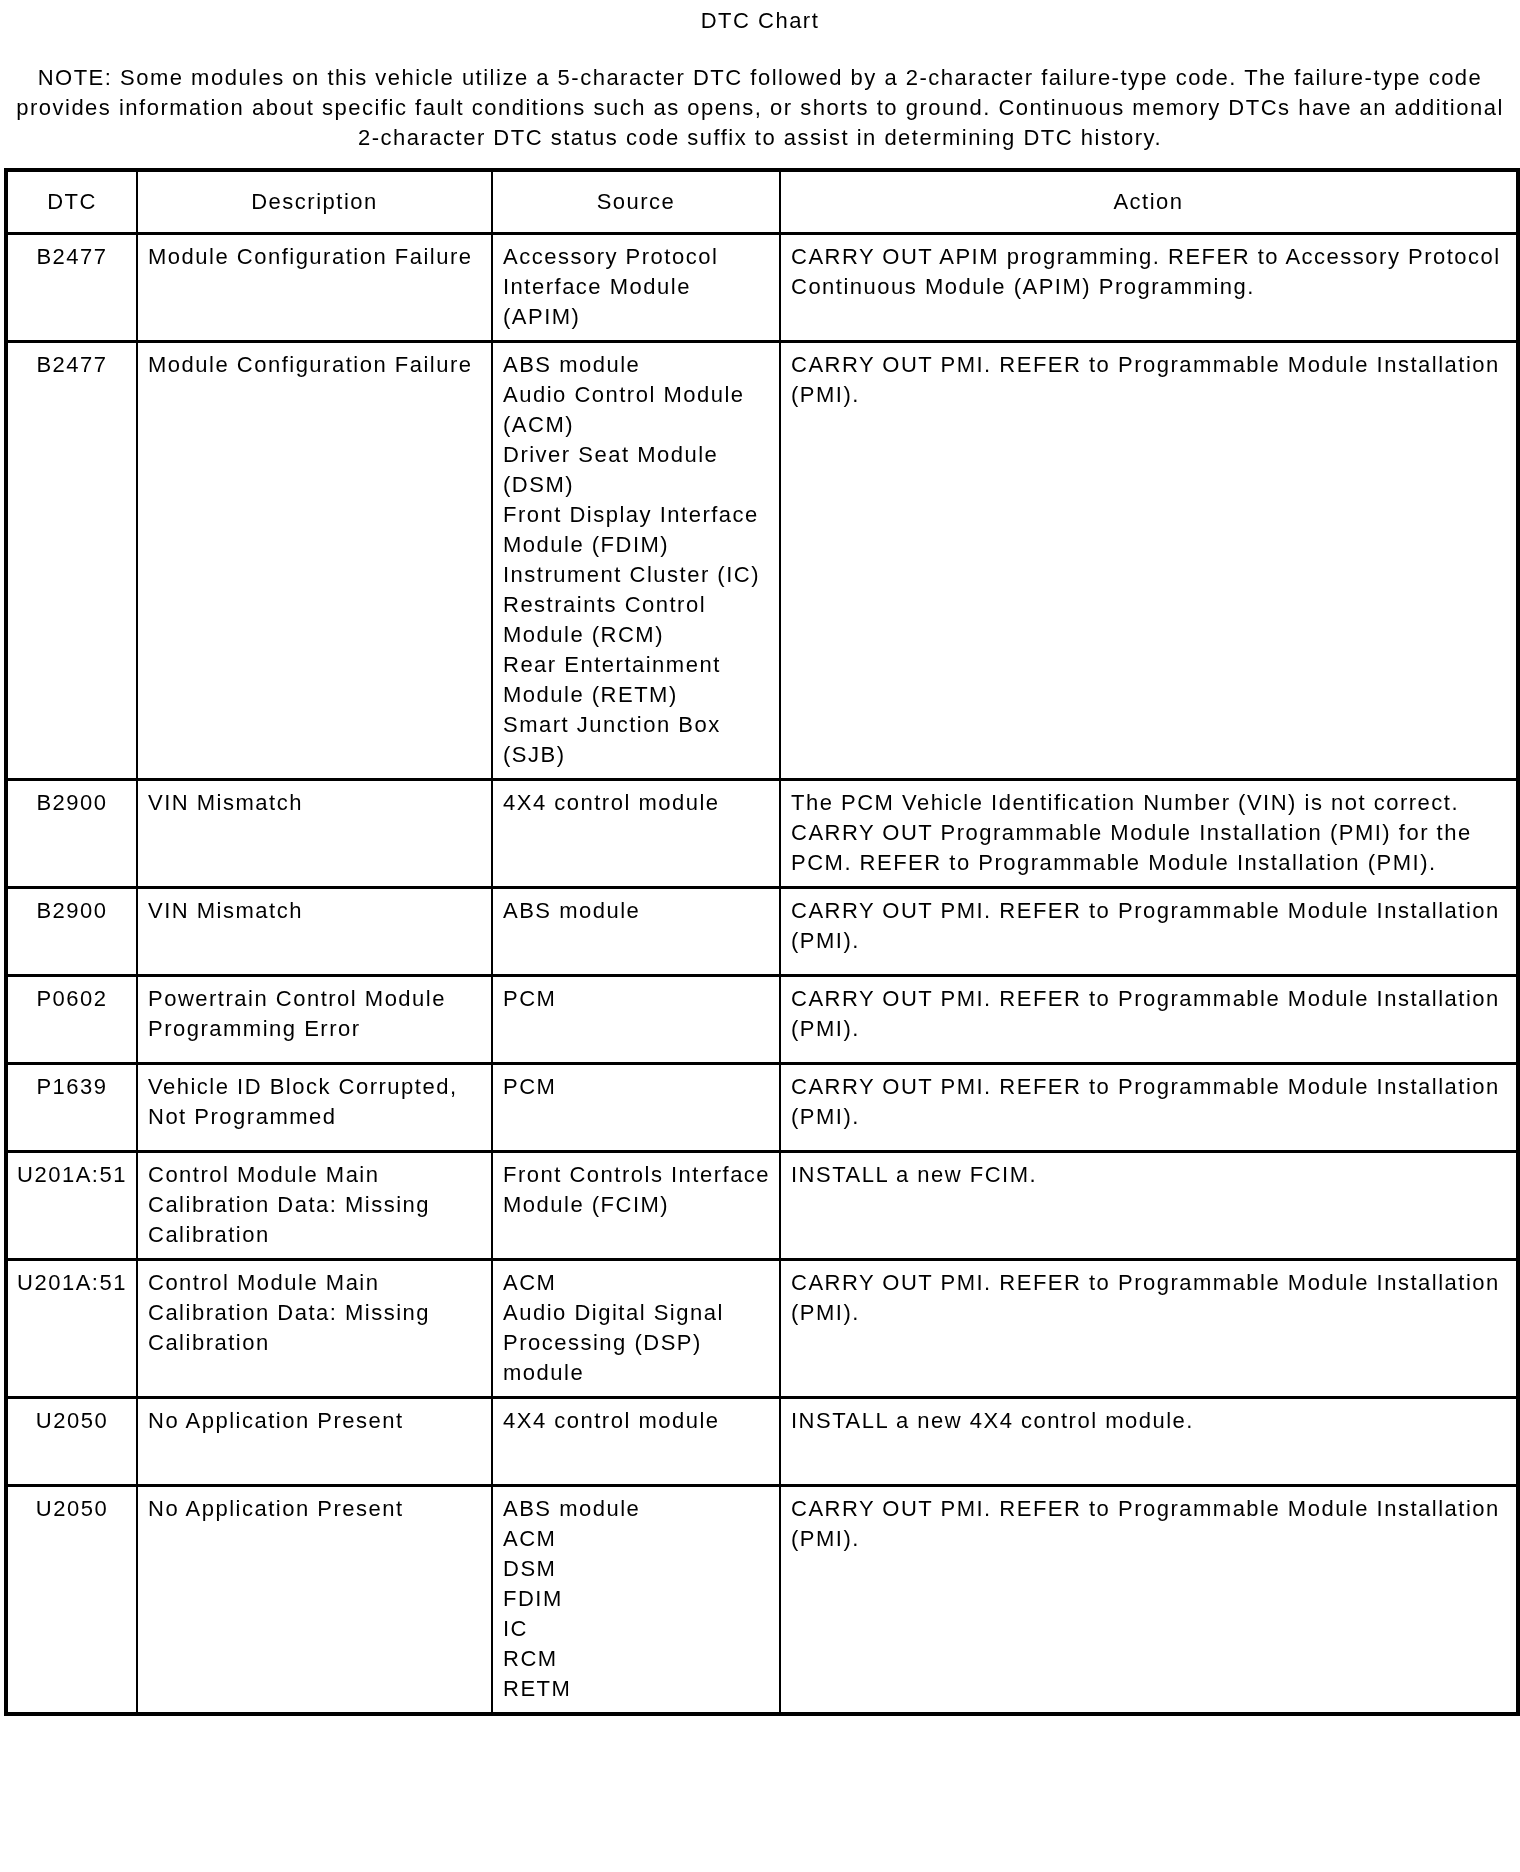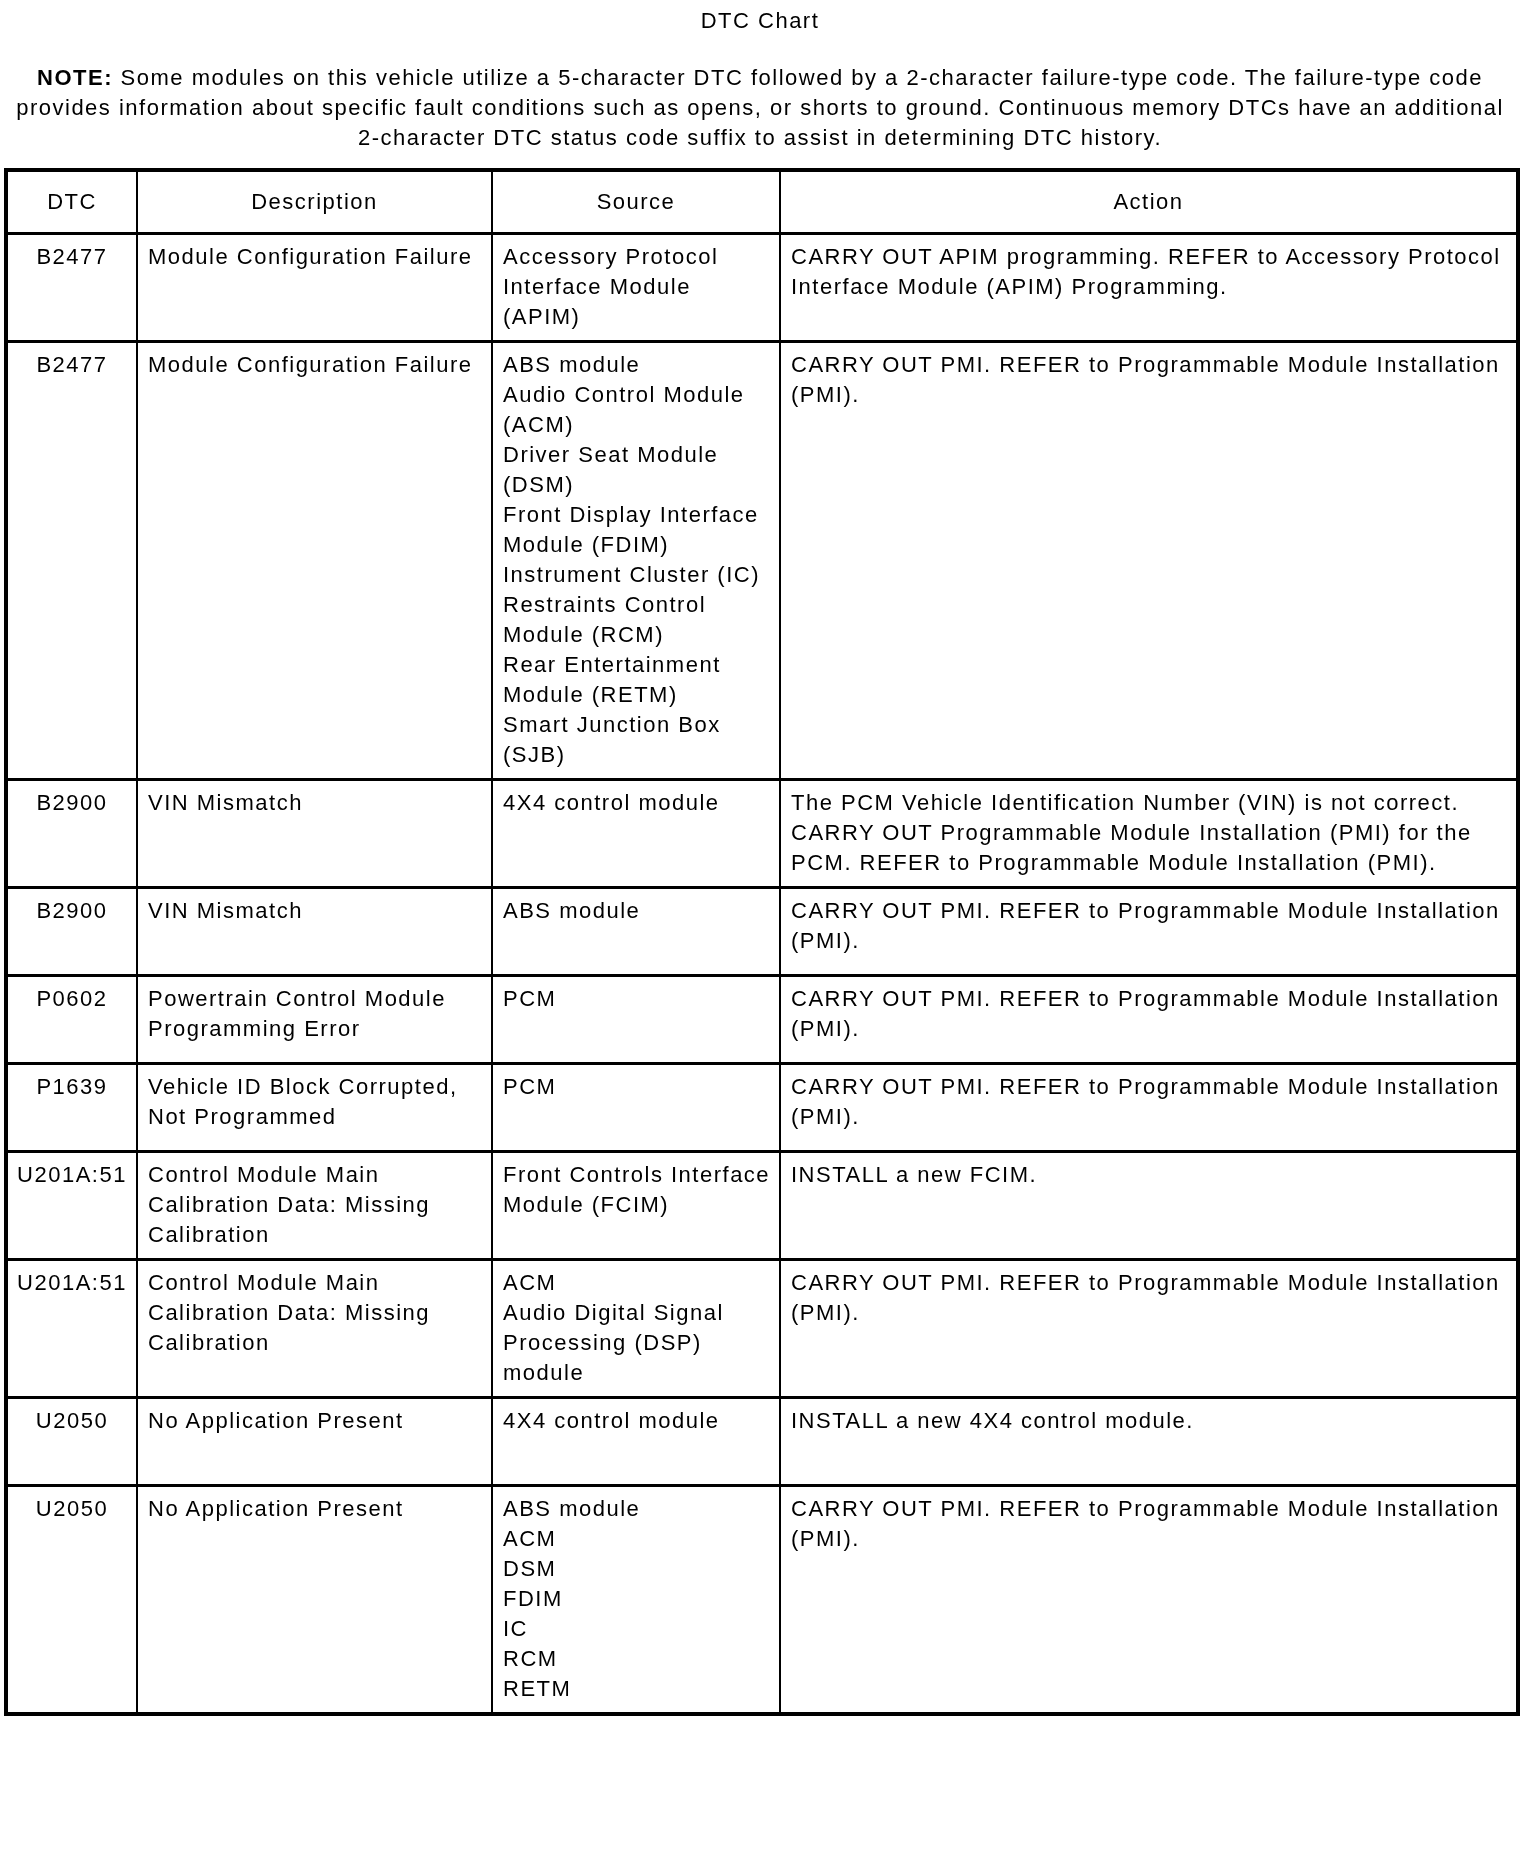--- a/index.html
+++ b/index.html
@@ -22,21 +22,21 @@
     letter-spacing: 1.5px;
   }
   .note {
     font-size: 22px;
     line-height: 30px;
     letter-spacing: 1.5px;
     text-align: center;
     width: 1490px;
     margin: 27px auto 0 auto;
   }
-  .note b { font-weight: bold; margin-top: 18px; }
+  .note b { font-weight: normal; margin-top: 18px; }
   table.dtc-table {
     border-collapse: collapse;
     table-layout: fixed;
     width: 1512px;
     margin: 15px 0 0 4px;
     border: 4px solid #000000;
   }
   .col-dtc    { width: 131px; }
   .col-desc   { width: 355px; }
   .col-source { width: 288px; }
@@ -94,21 +94,21 @@
         <th>Action</th>
       </tr>
     </thead>
     <tbody id="table-body">
   <tr>
     <td class="cell-dtc">B2477</td>
     <td class="cell-desc">Module Configuration Failure</td>
     <td class="cell-source">
             <div>Accessory Protocol Interface Module (APIM)</div>
           </td>
-    <td class="cell-action">CARRY OUT APIM programming. REFER to Accessory Protocol Interface Module (APIM) Programming.</td>
+    <td class="cell-action">CARRY OUT APIM programming. REFER to Accessory Protocol Continuous Module (APIM) Programming.</td>
   </tr>
 
   <tr>
     <td class="cell-dtc">B2477</td>
     <td class="cell-desc">Module Configuration Failure</td>
     <td class="cell-source">
             <div>ABS module</div>
             <div>Audio Control Module (ACM)</div>
             <div>Driver Seat Module (DSM)</div>
             <div>Front Display Interface Module (FDIM)</div>

